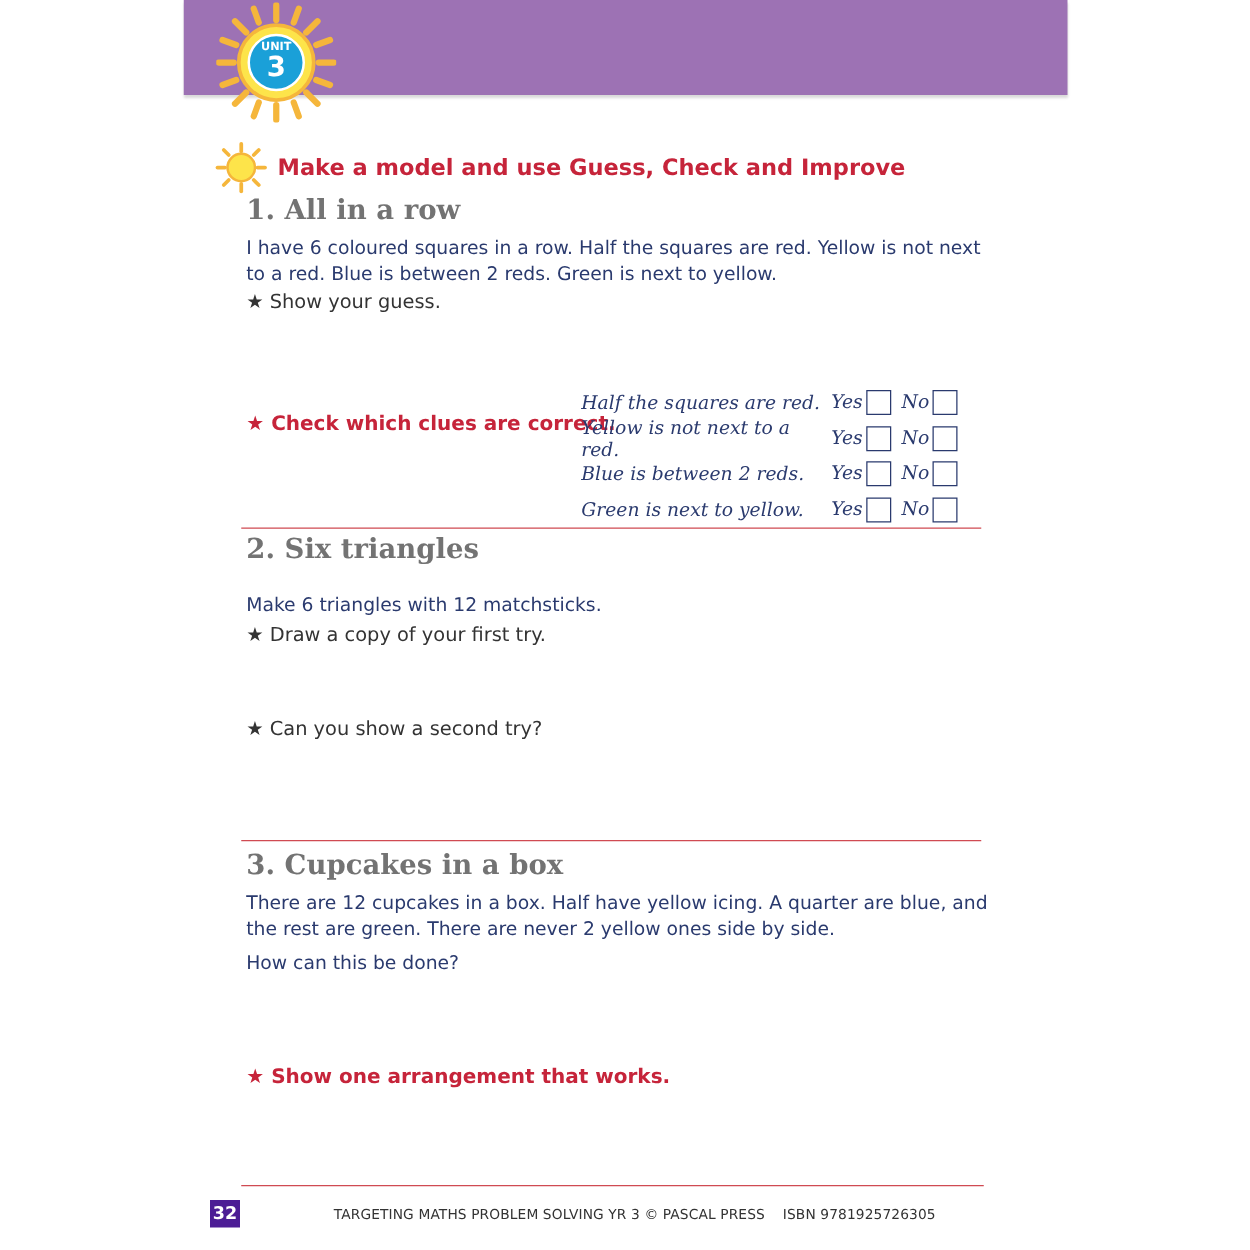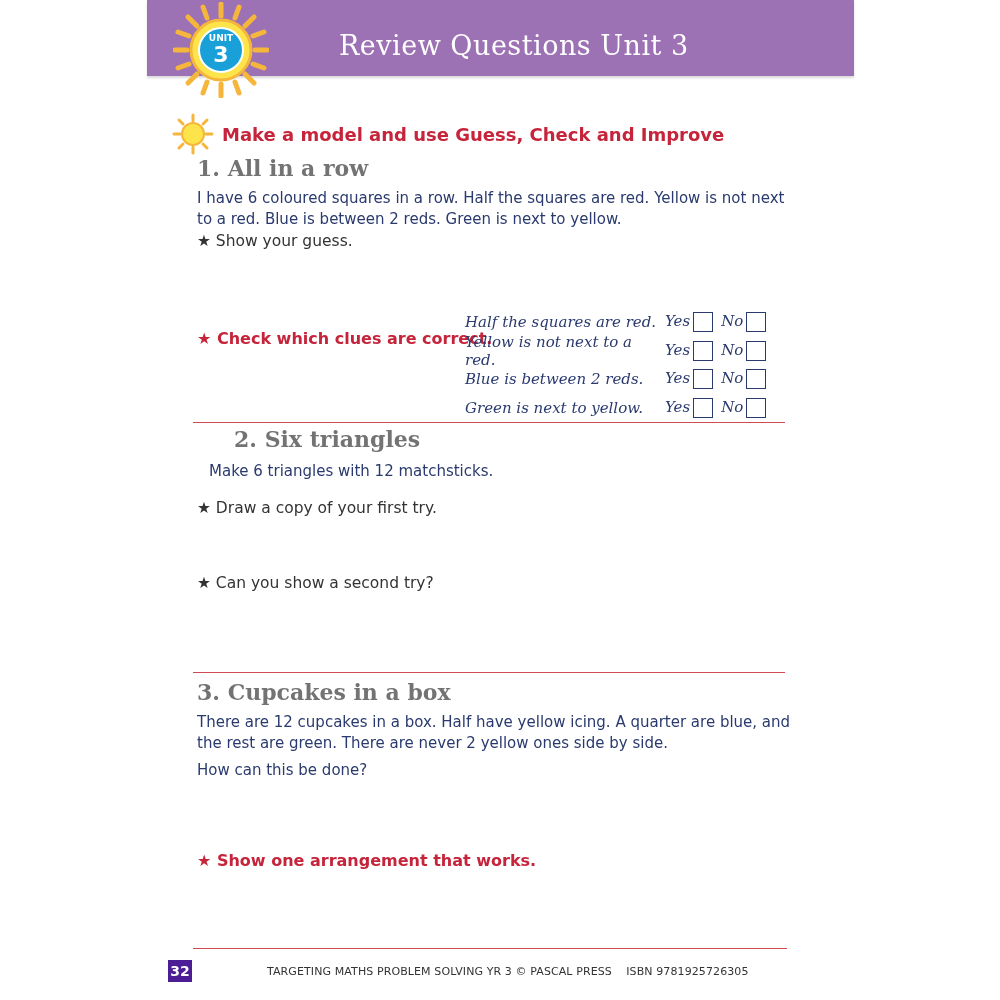--- a/index.html
+++ b/index.html
@@ -51,21 +51,20 @@
         <line x1="5" y1="66" x2="16" y2="62"></line>
           <line x1="80" y1="34" x2="91" y2="30"></line>
       </g>
       <circle cx="48" cy="48" r="30" fill="#fde44a" stroke="#f5b63b" stroke-width="3"></circle>
       <circle cx="48" cy="48" r="22" fill="#1aa0d8" stroke="#fff" stroke-width="2"></circle>
     </svg>
     <div style="position:absolute;left:26px;top:2px;width:96px;height:96px;text-align:center;color:#fff;">
       <div style="position:absolute;top:31px;width:96px;font-size:9px;font-weight:bold;">UNIT</div>
       <div style="position:absolute;top:40px;width:96px;font-size:22px;font-weight:bold;">3</div>
     </div>
-    <div class="header-title">Review Questions Unit 3</div>
   </div>
 
   <div class="strategy">
     <svg class="small-sun" viewBox="0 0 42 42">
       <g stroke="#f5b63b" stroke-width="3" stroke-linecap="round">
         <line x1="21" y1="2" x2="21" y2="8"></line>
           <line x1="21" y1="34" x2="21" y2="40"></line>
         <line x1="2" y1="21" x2="8" y2="21"></line>
           <line x1="34" y1="21" x2="40" y2="21"></line>
         <line x1="7" y1="7" x2="11" y2="11"></line>
@@ -125,22 +124,22 @@
         </span>
       <span class="yn">
           <span class="yn-label">No</span>
           <span class="box"></span>
         </span>
     </div>
   </div>
 
   <div class="divider" style="top:422px;"></div>
 
-  <div class="q-title" style="top:426px;margin-left:37px;">2. Six triangles</div>
-  <div class="body-text" style="top:461px;margin-left:12px;">Make 6 triangles with 12 matchsticks.</div>
+  <div class="q-title" style="top:426px;">2. Six triangles</div>
+  <div class="body-text" style="top:474px;">Make 6 triangles with 12 matchsticks.</div>
   <div class="prompt" style="top:574px;">★ Can you show a second try?</div>
   <div class="prompt" style="top:499px;">★ Draw a copy of your first try.</div>
 
   <div class="divider" style="top:672px;"></div>
 
   <div class="q-title" style="top:679px;">3. Cupcakes in a box</div>
   <div class="body-text" style="top:712px;">There are 12 cupcakes in a box. Half have yellow icing. A quarter are blue, and the rest are green. There are never 2 yellow ones side by side.</div>
   <div class="body-text" style="top:760px;">How can this be done?</div>
   <div class="prompt-red" style="top:851px;">★ Show one arrangement that works.</div>
 

